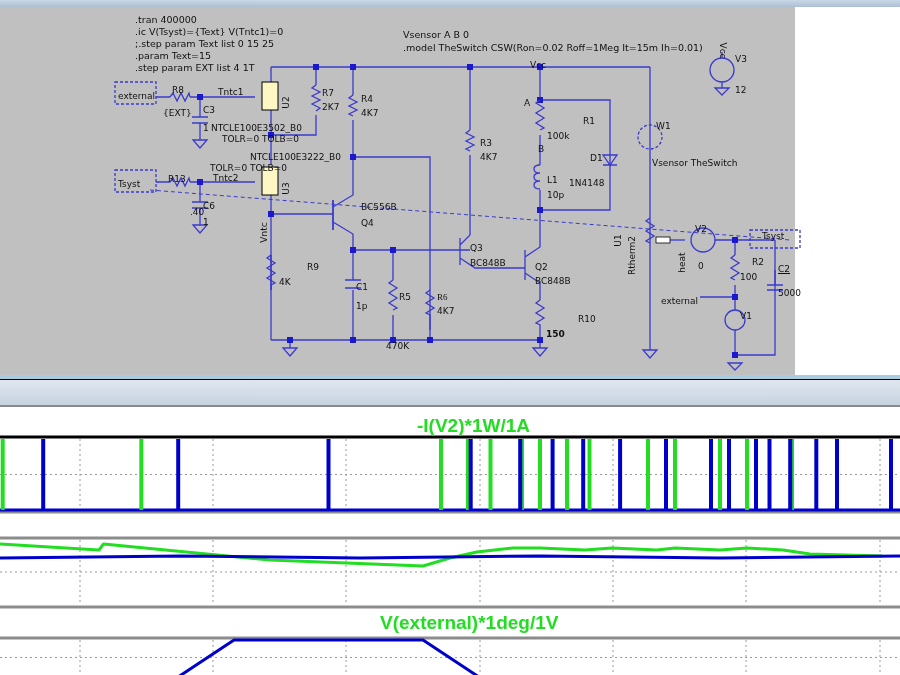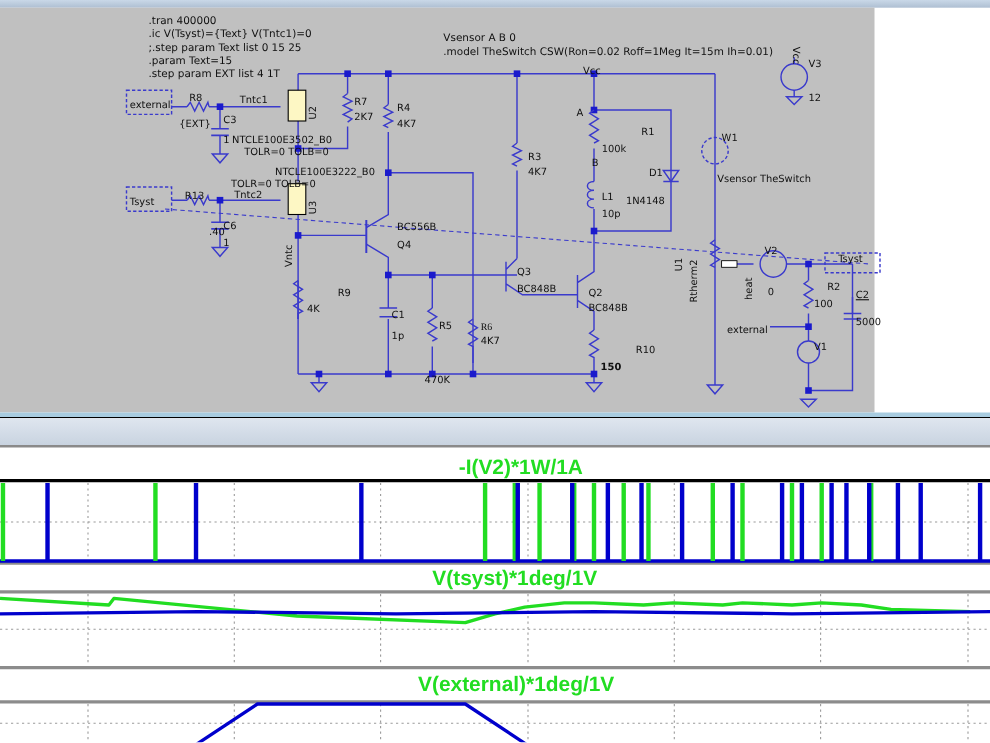--- a/index.html
+++ b/index.html
@@ -268,15 +268,14 @@
       <line x1="756" y1="32" x2="756" y2="103" stroke="#0000cc" stroke-width="4"></line>
       <line x1="769.5" y1="32" x2="769.5" y2="103" stroke="#0000cc" stroke-width="4"></line>
       <line x1="790.2" y1="32" x2="790.2" y2="103" stroke="#0000cc" stroke-width="4"></line>
       <line x1="837" y1="32" x2="837" y2="103" stroke="#0000cc" stroke-width="4"></line>
       <line x1="891" y1="32" x2="891" y2="103" stroke="#0000cc" stroke-width="4"></line>
       <polyline points="0,137 99,143 103.5,137 270,153 423,159 450,151 477,145 513,141 540,141 585,143 612,141 657,143 675,141 720,143 747,141 783,143 810,147 882,149" fill="none" stroke="#22dd22" stroke-width="3" stroke-linejoin="round"></polyline>
       <polyline points="0,151 180,149 360,151 540,149 720,151 900,149" fill="none" stroke="#0000cc" stroke-width="3" stroke-linejoin="round"></polyline>
       <polyline points="0,300 153,286.6 234,233 423,233 504.00000000000006,286.6 882,300 900,286.6" fill="none" stroke="#0000cc" stroke-width="3" stroke-linejoin="round"></polyline>
     </svg>
   <div class="trace-title" style="left:417px;top:8px;">-I(V2)*1W/1A</div>
-  <div class="trace-title" style="left:393px;top:109px;">V(tsyst)*1deg/1V</div>
   <div class="trace-title" style="left:380px;top:205px;">V(external)*1deg/1V</div>
 </div>
 
 </body></html>

